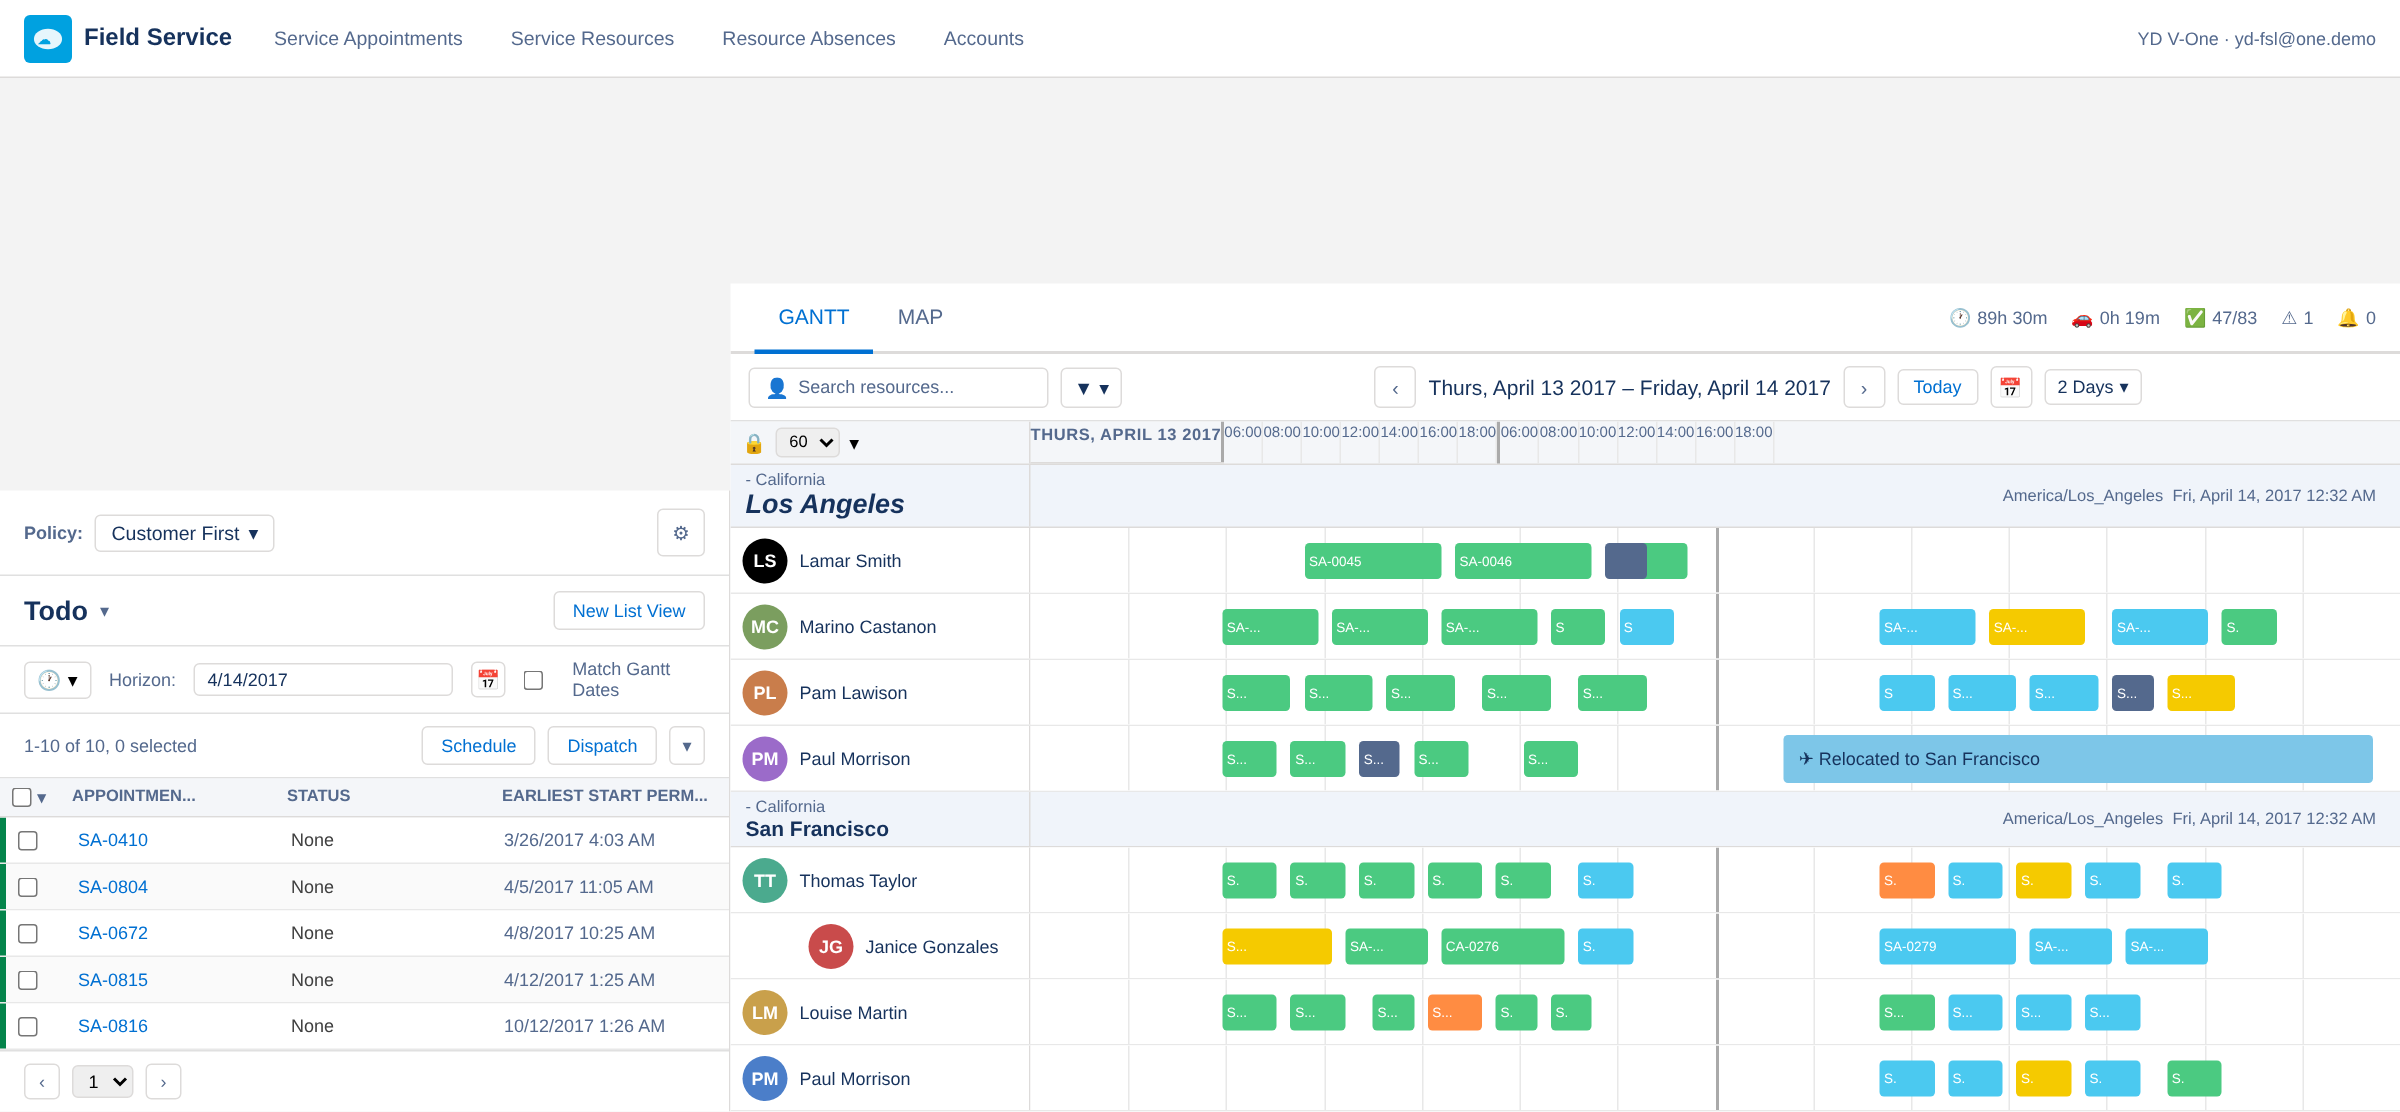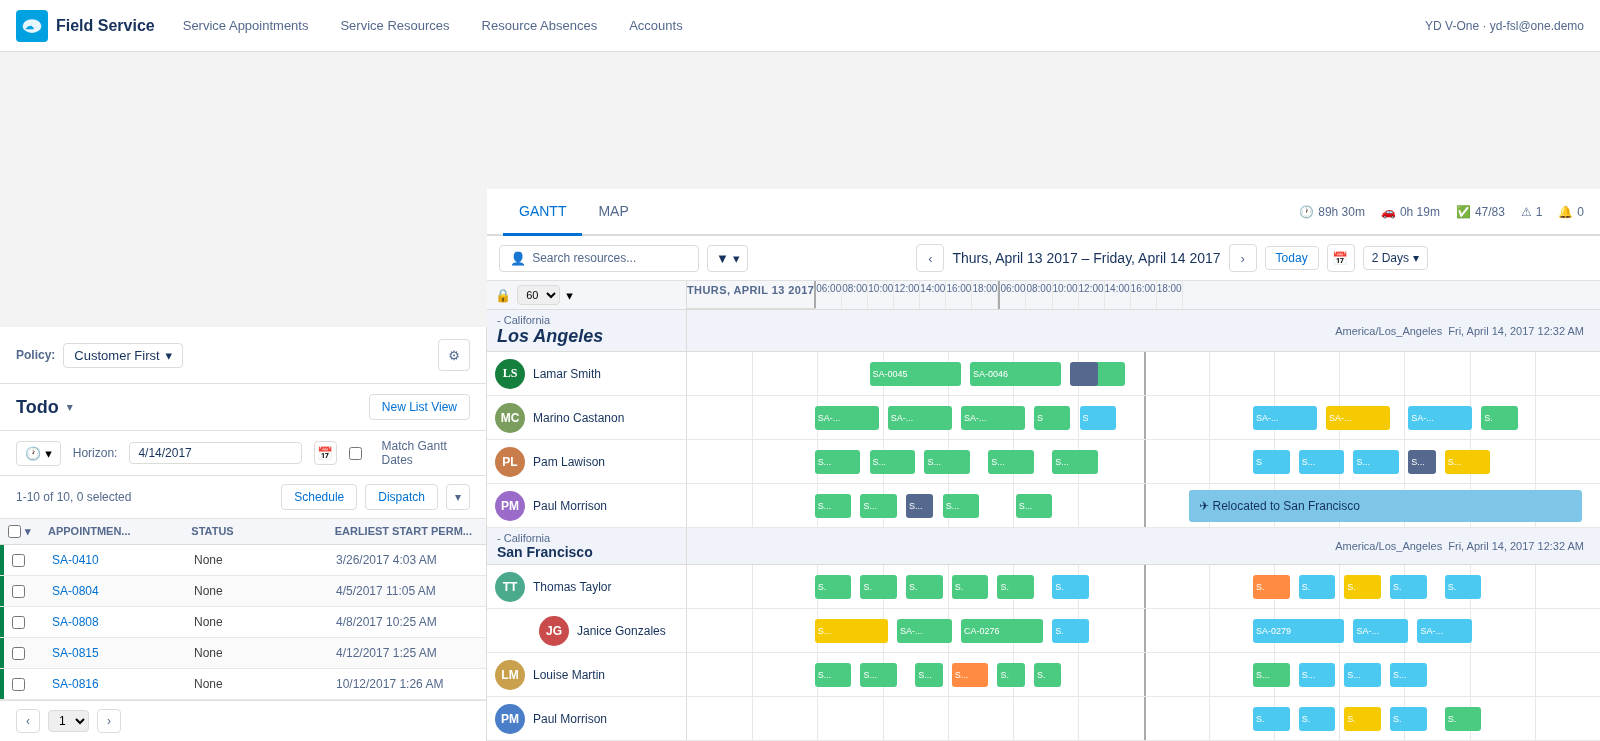--- a/index.html
+++ b/index.html
@@ -441,22 +441,21 @@
       border-radius: 3px;
       display: flex;
       align-items: center;
       padding: 0 10px;
       font-size: 12px;
       color: #16325c;
       gap: 6px;
     }
 
     .compact-avatar {
-      background: #15803d;
-      font-family: Liberation Serif, serif;
+      background: #000000;
     }
     .compact-avatar-2 { background: #7b9e5f; }
     .compact-avatar-3 { background: #c97d4b; }
     .compact-avatar-4 { background: #9b6bc9; }
     .compact-avatar-5 { background: #4baa8e; }
     .compact-avatar-6 { background: #c94b4b; margin-left: 44px; }
     .compact-avatar-7 { background: #c9a04b; }
     .compact-avatar-8 { background: #4b7ec9; }
   </style>
 </head>
@@ -549,21 +548,21 @@
     </div>
     <div class="appt-id">SA-0804</div>
     <div class="status-text">None</div>
     <div class="date-text">4/5/2017 11:05 AM</div>
   </div>
         <div class="table-row">
     <div class="green-bar"></div>
     <div class="row-check">
       <input type="checkbox" style="">
     </div>
-    <div class="appt-id">SA-0808</div>
+    <div class="appt-id">SA-0672</div>
     <div class="status-text">None</div>
     <div class="date-text">4/8/2017 10:25 AM</div>
   </div>
         <div class="table-row">
     <div class="green-bar"></div>
     <div class="row-check">
       <input type="checkbox" style="">
     </div>
     <div class="appt-id">SA-0815</div>
     <div class="status-text">None</div>

